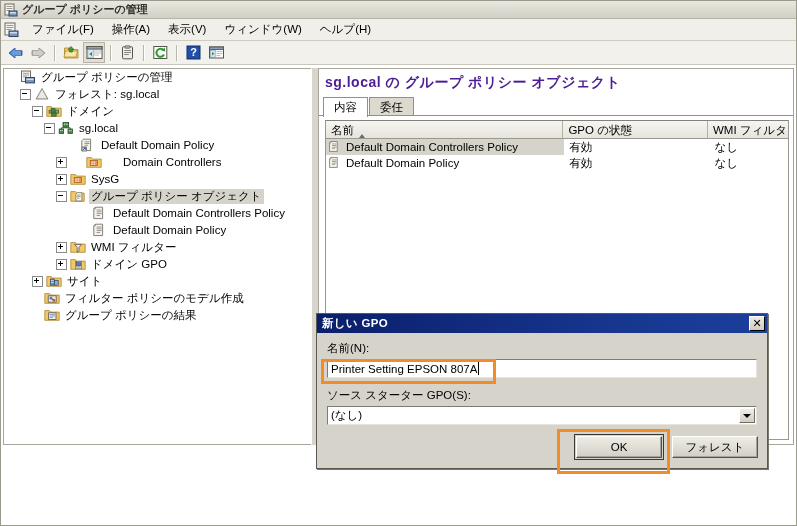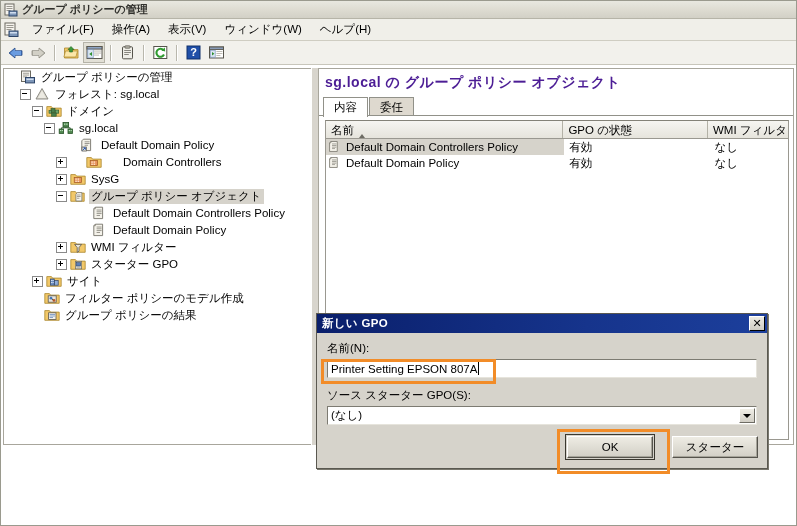--- a/index.html
+++ b/index.html
@@ -365,21 +365,21 @@
   #combo-arrow .tri {
     width: 0; height: 0;
     border-left: 4px solid transparent;
     border-right: 4px solid transparent;
     border-top: 4px solid #000;
   }
   #dlg-buttons {
     position: absolute;
     right: 9px; bottom: 10px;
     display: flex;
-    gap: 19px;
+    gap: 10px;
   }
   .dlg-btn {
     width: 86px; height: 22px;
     background: linear-gradient(to bottom,#eeece4,#d2cfc6);
     border: 1px solid #ffffff;
     border-right-color: #55534c;
     border-bottom-color: #55534c;
     box-shadow: inset -1px -1px 0 #a6a49a;
     font-size: 11.5px;
     display: flex; align-items: center; justify-content: center;
@@ -641,21 +641,21 @@
             <span class="tree-label">WMI フィルター</span>
           </div>
           <div class="tree-row" style="padding-left: 52px;">
             <span class="expander plus"></span>
             <span class="ticon"><svg width="16" height="15" viewBox="0 0 16 15">
                 <path d="M0.8 2.6 h4.6 l1.2 1.5 h8.6 v8.2 h-14.4 z" fill="#f2c869" stroke="#a9862c" stroke-width="0.8"></path>
                 <rect x="5.4" y="4.4" width="6.2" height="7.4" fill="#f7f5ee" stroke="#75736a" stroke-width="0.8"></rect>
                 <rect x="6.4" y="5.6" width="4.2" height="3.4" fill="#5b7fb8" stroke="#2d4468" stroke-width="0.6"></rect>
                 <rect x="6.4" y="9.6" width="4.2" height="0.9" fill="#8c8a82"></rect>
               </svg></span>
-            <span class="tree-label">スターター GPO</span>
+            <span class="tree-label">ドメイン GPO</span>
           </div>
           <div class="tree-row" style="padding-left: 28px;">
             <span class="expander plus"></span>
             <span class="ticon"><svg width="16" height="15" viewBox="0 0 16 15">
                 <path d="M0.8 2.6 h4.6 l1.2 1.5 h8.6 v8.2 h-14.4 z" fill="#f2c869" stroke="#a9862c" stroke-width="0.8"></path>
                 <rect x="4.4" y="5" width="3.8" height="6.2" fill="#6d8fc4" stroke="#2d4468" stroke-width="0.7"></rect>
                 <rect x="8.6" y="6.6" width="3.6" height="4.6" fill="#8fadd8" stroke="#2d4468" stroke-width="0.7"></rect>
                 <rect x="5.2" y="6" width="1" height="1" fill="#e4ecf8"></rect>
                 <rect x="6.6" y="6" width="1" height="1" fill="#e4ecf8"></rect>
                 <rect x="5.2" y="8" width="1" height="1" fill="#e4ecf8"></rect>
@@ -764,20 +764,20 @@
       <div id="combo-wrap">
         <span id="combo-value">(なし)</span>
         <span id="combo-arrow">
             <span class="tri"></span>
           </span>
       </div>
     </div>
 
     <div id="dlg-buttons">
       <div class="dlg-btn default">OK</div>
-      <div class="dlg-btn">スターター</div>
+      <div class="dlg-btn">フォレスト</div>
     </div>
   </div>
 
   <div class="annot" id="annot-name-field" style="border-color: rgb(242, 140, 40);"></div>
   <div class="annot" id="annot-ok-btn" style="border-color: rgb(242, 140, 40);"></div>
 
 </div>
 
 </body></html>

